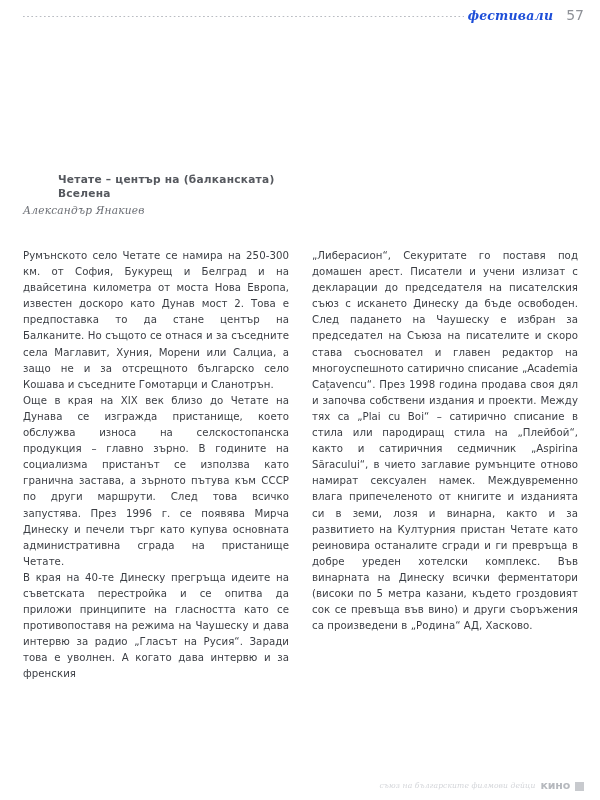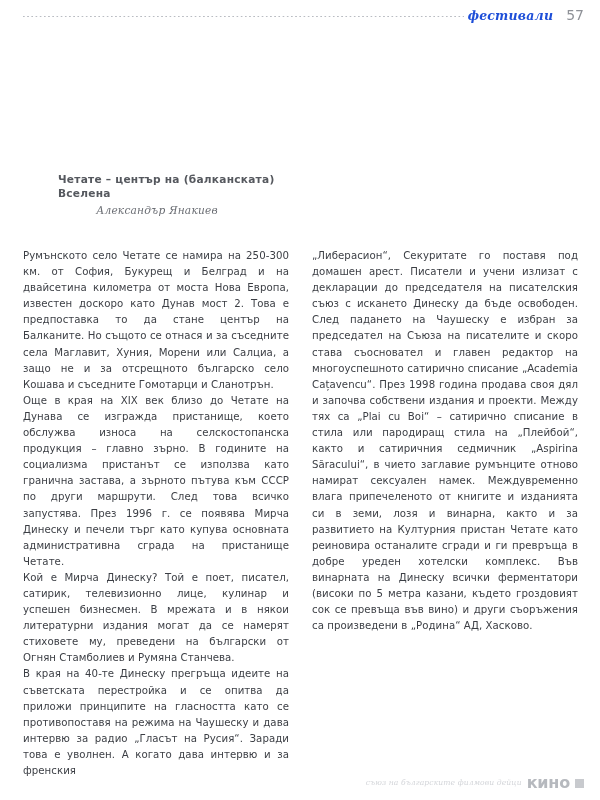--- a/index.html
+++ b/index.html
@@ -67,21 +67,21 @@
     color: #55585e;
     letter-spacing: 0.25px;
     line-height: 1.35;
     margin-left: 41px;
   }
   .article-byline {
     position: absolute;
     top: 204px;
     left: 23px;
     width: 268px;
-    text-align: center;
+    text-align: left;
     font-family: "DejaVu Serif", serif;
     font-style: italic;
     font-size: 10.6px;
     color: #6a6d73;
     letter-spacing: 0.2px;
   }
 
   
   .columns {
     position: absolute;
@@ -121,21 +121,21 @@
     font-family: "DejaVu Serif", serif;
     font-style: italic;
     font-size: 7.6px;
     color: #d3d5d9;
     letter-spacing: 0.1px;
     white-space: nowrap;
   }
   .footer-brand {
     font-family: "DejaVu Sans", sans-serif;
     font-weight: bold;
-    font-size: 16px;
+    font-size: 11px;
     color: #b6b9be;
     letter-spacing: -0.2px;
   }
   .footer-mark {
     display: inline-block;
     width: 9px;
     height: 9px;
     background: #c8cace;
     position: relative;
     top: 1px;
@@ -150,21 +150,20 @@
   <div class="folio">57</div>
 </div>
 
 <div class="article-title">Четате – център на (балканската) Вселена</div>
 <div class="article-byline">Александър Янакиев</div>
 
 <div class="columns">
   <div class="column">
     <p>Румънското село Четате се намира на 250-300 км. от София, Букурещ и Белград и на двайсетина километра от моста Нова Европа, известен доскоро като Дунав мост 2. Това е предпоставка то да стане център на Балканите. Но същото се отнася и за съседните села Маглавит, Хуния, Морени или Салциа, а защо не и за отсрещното българско село Кошава и съседните Гомотарци и Сланотрън.</p>
     <p>Още в края на XIX век близо до Четате на Дунава се изгражда пристанище, което обслужва износа на селскостопанска продукция – главно зърно. В годините на социализма пристанът се използва като гранична застава, а зърното пътува към СССР по други маршрути. След това всичко запустява. През 1996 г. се появява Мирча Динеску и печели търг като купува основната административна сграда на пристанище Четате.</p>
-    <p>Кой е Мирча Динеску? Той е поет, писател, сатирик, телевизионно лице, кулинар и успешен бизнесмен. В мрежата и в някои литературни издания могат да се намерят стиховете му, преведени на български от Огнян Стамболиев и Румяна Станчева.</p>
     <p>В края на 40-те Динеску прегръща идеите на съветската перестройка и се опитва да приложи принципите на гласността като се противопоставя на режима на Чаушеску и дава интервю за радио „Гласът на Русия“. Заради това е уволнен. А когато дава интервю и за френския</p>
   </div>
   <div class="column">
     <p>„Либерасион“, Секуритате го поставя под домашен арест. Писатели и учени излизат с декларации до председателя на писателския съюз с искането Динеску да бъде освободен. След падането на Чаушеску е избран за председател на Съюза на писателите и скоро става съосновател и главен редактор на многоуспешното сатирично списание „Academia Cațavencu“. През 1998 година продава своя дял и започва собствени издания и проекти. Между тях са „Plai cu Boi“ – сатирично списание в стила или пародиращ стила на „Плейбой“, както и сатиричния седмичник „Aspirina Săracului“, в чието заглавие румънците отново намират сексуален намек. Междувременно влага припечеленото от книгите и изданията си в земи, лозя и винарна, както и за развитието на Културния пристан Четате като реиновира останалите сгради и ги превръща в добре уреден хотелски комплекс. Във винарната на Динеску всички ферментатори (високи по 5 метра казани, където гроздовият сок се превъща във вино) и други съоръжения са произведени в „Родина“ АД, Хасково.</p>
   </div>
 </div>
 
 <div class="footer">
   <span class="footer-imprint">съюз на българските филмови дейци</span>
   <span class="footer-brand">кино</span>

